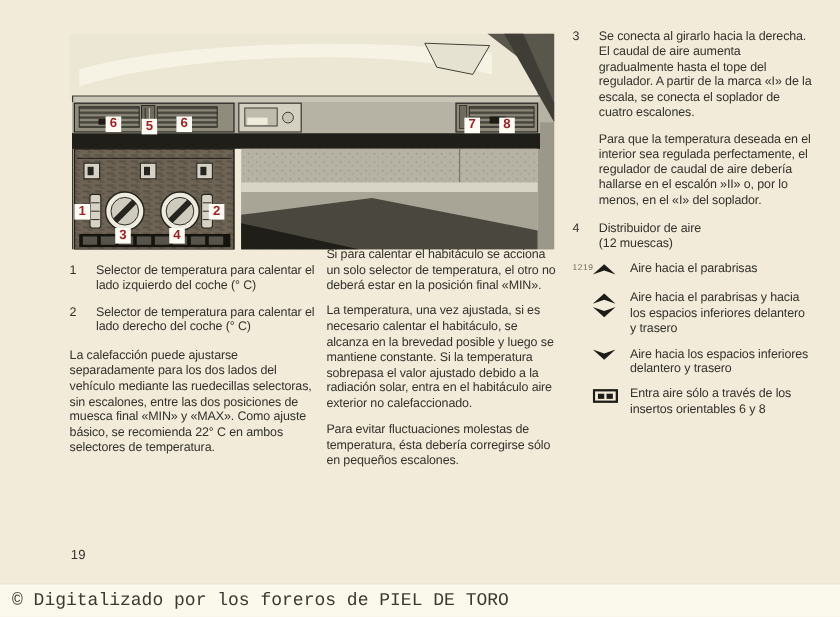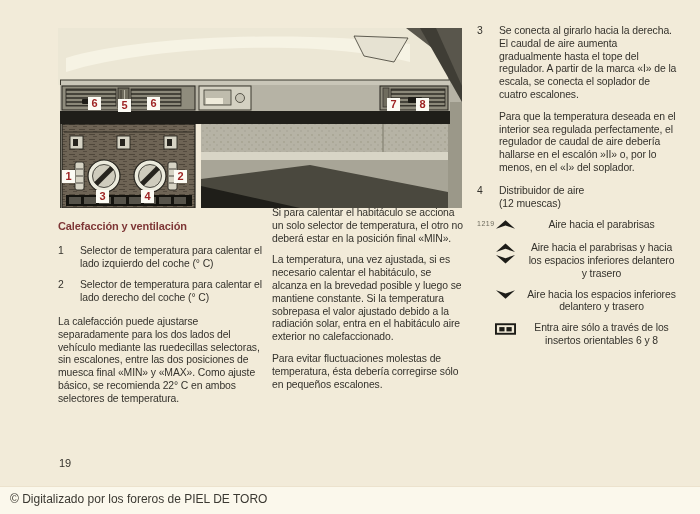--- a/index.html
+++ b/index.html
@@ -17,37 +17,37 @@
 
   .heading{font-size:11px;font-weight:bold;color:#7e3636;margin:0 0 12px 0;}
   .numitem{position:relative;padding-left:22px;margin:0 0 9px 0;}
   .numitem .num{position:absolute;left:0;top:0;}
   .para{margin:0 0 9px 0;}
   .para:last-child{margin-bottom:12px;}
   .ntitle{margin:0;}
   .subline{margin:0 0 8px 0;}
 
   
-  .airrow{display:flex;margin:0 0 8px 0;padding-left:17px;text-align:center;}
+  .airrow{display:flex;margin:0 0 8px 0;padding-left:17px;}
   .airicon{flex:0 0 22px;width:22px;margin-right:9px;padding-top:1px;}
   .airtext{flex:1;}
 
   
   #figure{position:absolute;left:58px;top:28px;width:404px;height:180px;}
   .callout{position:absolute;width:13px;height:13px;background:#fcfbf4;
            color:#9e2424;font-weight:bold;font-size:11px;line-height:13px;
            text-align:center;}
   #fignum{position:absolute;left:419px;top:192px;font-size:7px;color:#6d6a5d;
           letter-spacing:0.5px;}
 
   
   #page-number{position:absolute;left:59px;top:457px;font-size:11px;color:#34322c;}
   #footer-strip{position:absolute;left:0;bottom:0;width:700px;height:27px;
                 background:#fbf8ec;border-top:1px solid #ece2cd;}
-  #watermark{position:absolute;left:10px;top:5px;font-size:12px;color:#3b3932;}
+  #watermark{position:absolute;left:10px;top:5px;font-size:15px;color:#3b3932;font-family:Liberation Mono, monospace;}
 </style>
 </head>
 <body>
 
 <div id="page">
 
   <div id="figure">
     <svg viewBox="0 0 404 180" width="404" height="180">
       <defs>
         <pattern id="slats" width="4" height="4" patternUnits="userSpaceOnUse">
@@ -177,21 +177,20 @@
     <div class="callout" style="left:329px;top:70px">7</div>
     <div class="callout" style="left:358px;top:70px">8</div>
     <div class="callout" style="left:4px;top:142px">1</div>
     <div class="callout" style="left:116px;top:142px">2</div>
     <div class="callout" style="left:38px;top:162px">3</div>
     <div class="callout" style="left:83px;top:162px">4</div>
     <div id="fignum">1219</div>
   </div>
 
   <div class="col col-left">
-    <h3 class="heading">Calefacción y ventilación</h3>
     <div class="numitem">
       <span class="num">1</span>
       <span>Selector de temperatura para calentar el lado izquierdo del coche (° C)</span>
     </div>
     <div class="numitem">
       <span class="num">2</span>
       <span>Selector de temperatura para calentar el lado derecho del coche (° C)</span>
     </div>
     <p class="para" style="margin-top:11px">La calefacción puede ajustarse separadamente para los dos lados del vehículo mediante las ruedecillas selectoras, sin escalones, entre las dos posiciones de muesca final «MIN» y «MAX». Como ajuste básico, se recomienda 22° C en ambos selectores de temperatura.</p>
   </div>

